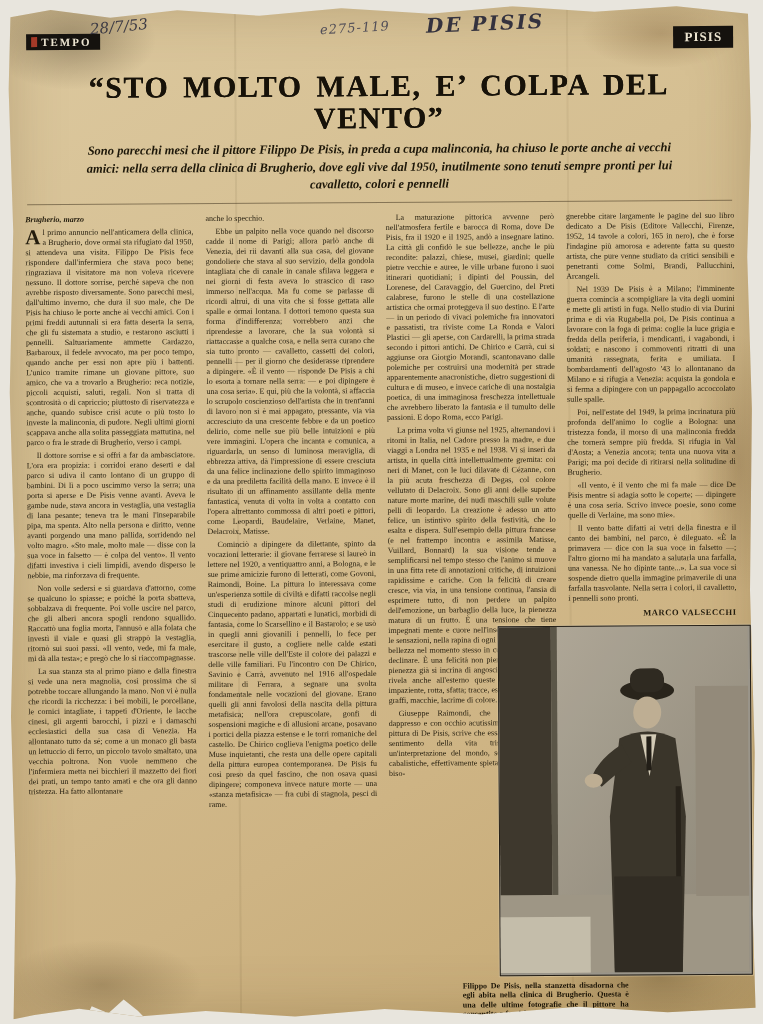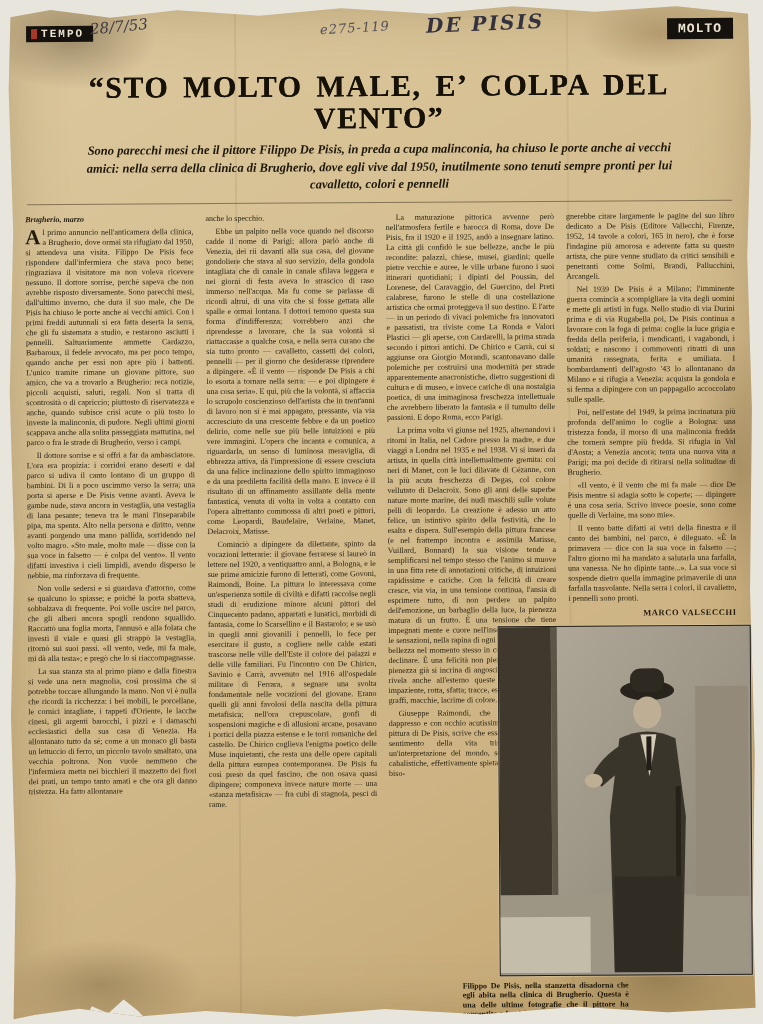--- a/index.html
+++ b/index.html
@@ -22,21 +22,21 @@
   .stain-tl{left:-20px;top:-18px;width:170px;height:100px;background:radial-gradient(closest-side,rgba(70,58,38,.38),rgba(70,58,38,0));}
   .stain-tr{right:10px;top:-6px;width:160px;height:70px;background:radial-gradient(closest-side,rgba(110,78,38,.30),rgba(110,78,38,0));}
   .stain-rm{right:-30px;top:330px;width:90px;height:260px;background:radial-gradient(closest-side,rgba(90,64,30,.25),rgba(90,64,30,0));}
   .stain-bl{left:-10px;bottom:-10px;width:200px;height:90px;background:radial-gradient(closest-side,rgba(80,60,30,.3),rgba(80,60,30,0));}
   .stain-br{right:-14px;bottom:-16px;width:220px;height:110px;background:radial-gradient(closest-side,rgba(70,52,24,.34),rgba(70,52,24,0));}
   .fold1{left:228px;top:0;width:2px;height:100%;background:rgba(60,45,20,.07);}
   .fold2{left:560px;top:0;width:2px;height:100%;background:rgba(60,45,20,.06);}
   .tear{position:absolute;bottom:-2px;left:72px;width:64px;height:24px;background:#e8e5dd;clip-path:polygon(0 100%,12% 35%,38% 65%,62% 8%,84% 55%,100% 100%);}
 
   .header{position:relative;height:42px;}
-  .label{position:absolute;font-family:Liberation Mono, monospace;font-weight:bold;color:#ece4d0;background:#15120e;}
+  .label{position:absolute;font-family:Liberation Serif, serif;font-weight:bold;color:#ece4d0;background:#15120e;margin-top:8px;}
   .tempo{left:2px;top:6px;font-size:11px;letter-spacing:2px;padding:2px 9px 2px 5px;display:flex;align-items:center;gap:4px;}
   .red-mark{display:inline-block;width:6px;height:10px;background:#a53a28;}
   .arte{right:0;top:2px;font-size:13px;letter-spacing:1px;padding:3px 11px;}
   .hand{position:absolute;font-family:"DejaVu Serif",serif;font-style:italic;}
   .hw-date{left:66px;top:-2px;font-size:15px;color:#3c3a44;transform:rotate(-5deg);}
   .hw-code{left:296px;top:2px;font-size:13px;color:#514e58;transform:rotate(-3deg);letter-spacing:1px;}
   .hw-subject{left:402px;top:-6px;font-size:20px;font-weight:600;color:#34323e;transform:rotate(-2deg);letter-spacing:2px;}
 
   h1.headline{
     margin:10px 0 8px;text-align:center;
@@ -84,21 +84,21 @@
   <div class="tear"></div>
 
   <div class="header">
     <div class="label tempo">
       <span class="red-mark"></span>
       <span>TEMPO</span>
     </div>
     <div class="hand hw-date">28/7/53</div>
     <div class="hand hw-code">e275-119</div>
     <div class="hand hw-subject">DE PISIS</div>
-    <div class="label arte">MOLTO</div>
+    <div class="label arte">PISIS</div>
   </div>
 
   <h1 class="headline">“STO MOLTO MALE, E’ COLPA DEL VENTO”</h1>
   <p class="standfirst">Sono parecchi mesi che il pittore Filippo De Pisis, in preda a cupa malinconia, ha chiuso le porte anche ai vecchi amici: nella serra della clinica di Brugherio, dove egli vive dal 1950, inutilmente sono tenuti sempre pronti per lui cavalletto, colori e pennelli</p>
   <div class="rule"></div>
 
   <div class="columns">
 
     <div class="col">
       <p class="dateline">Brugherio, marzo</p>

